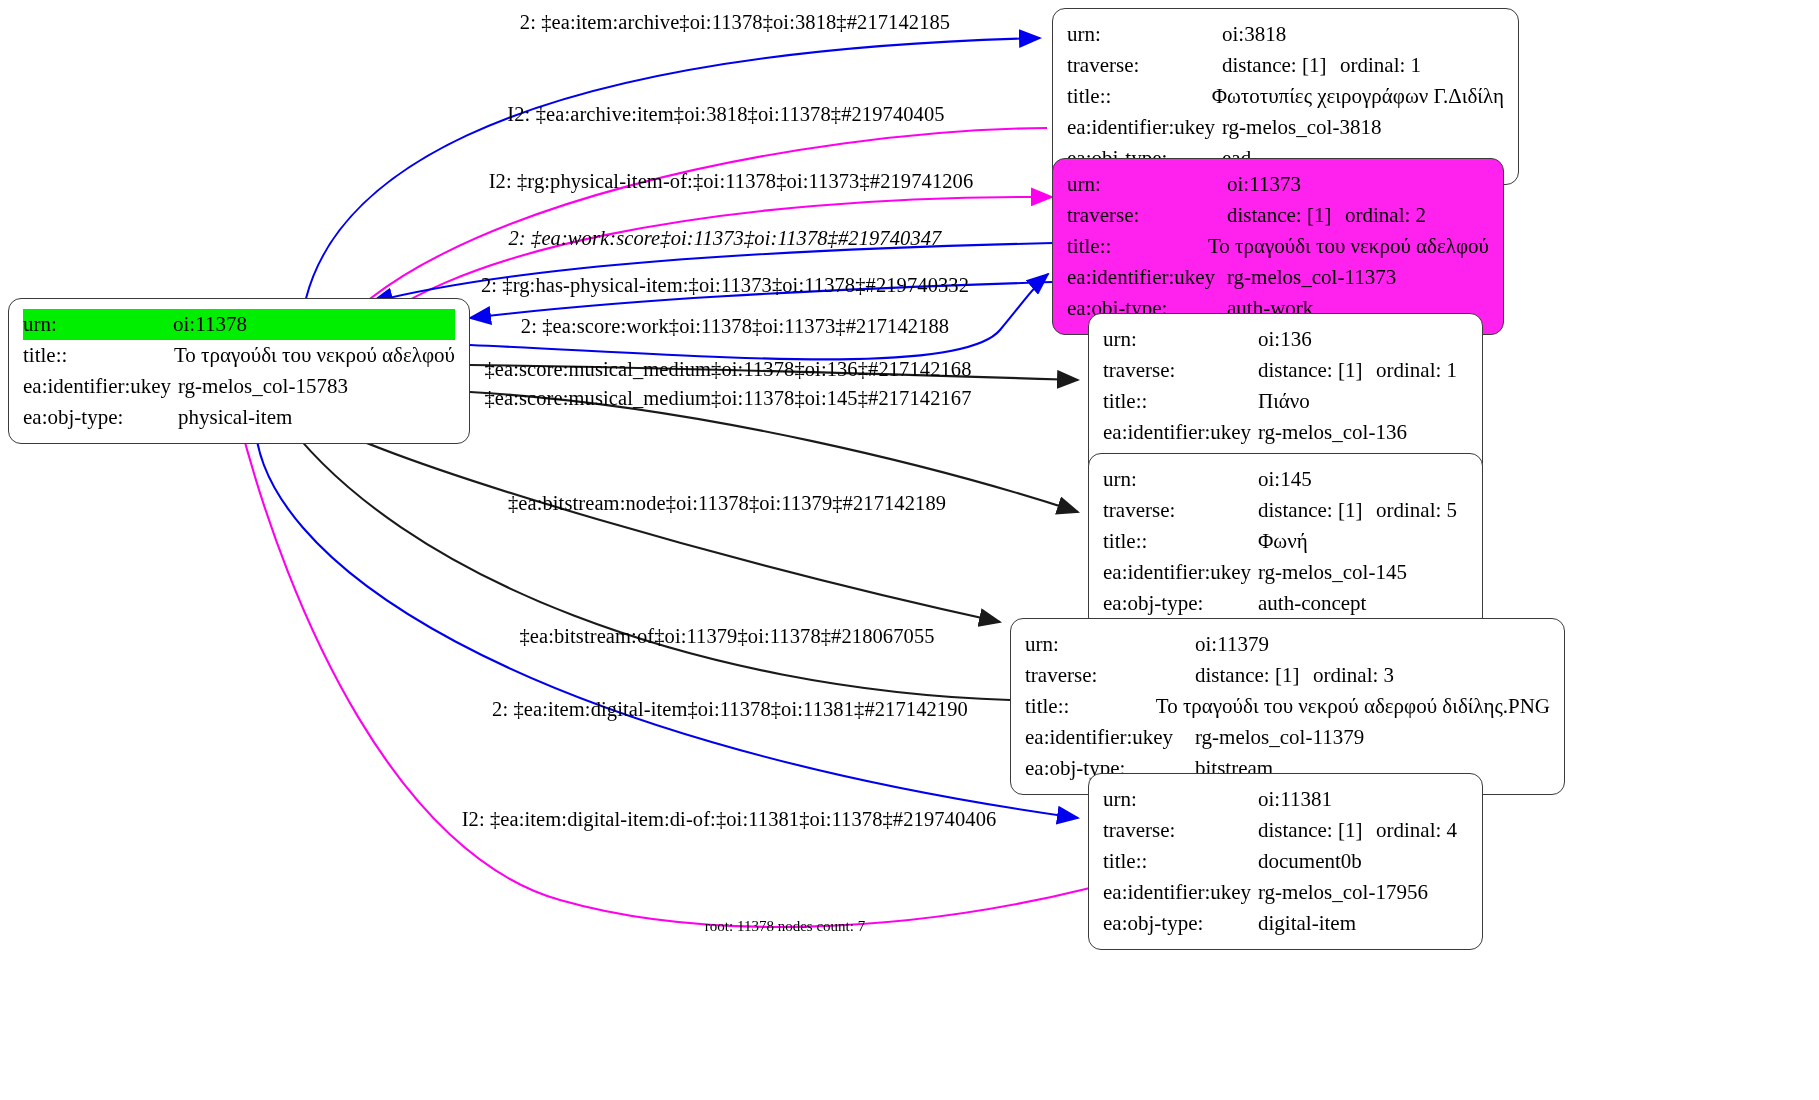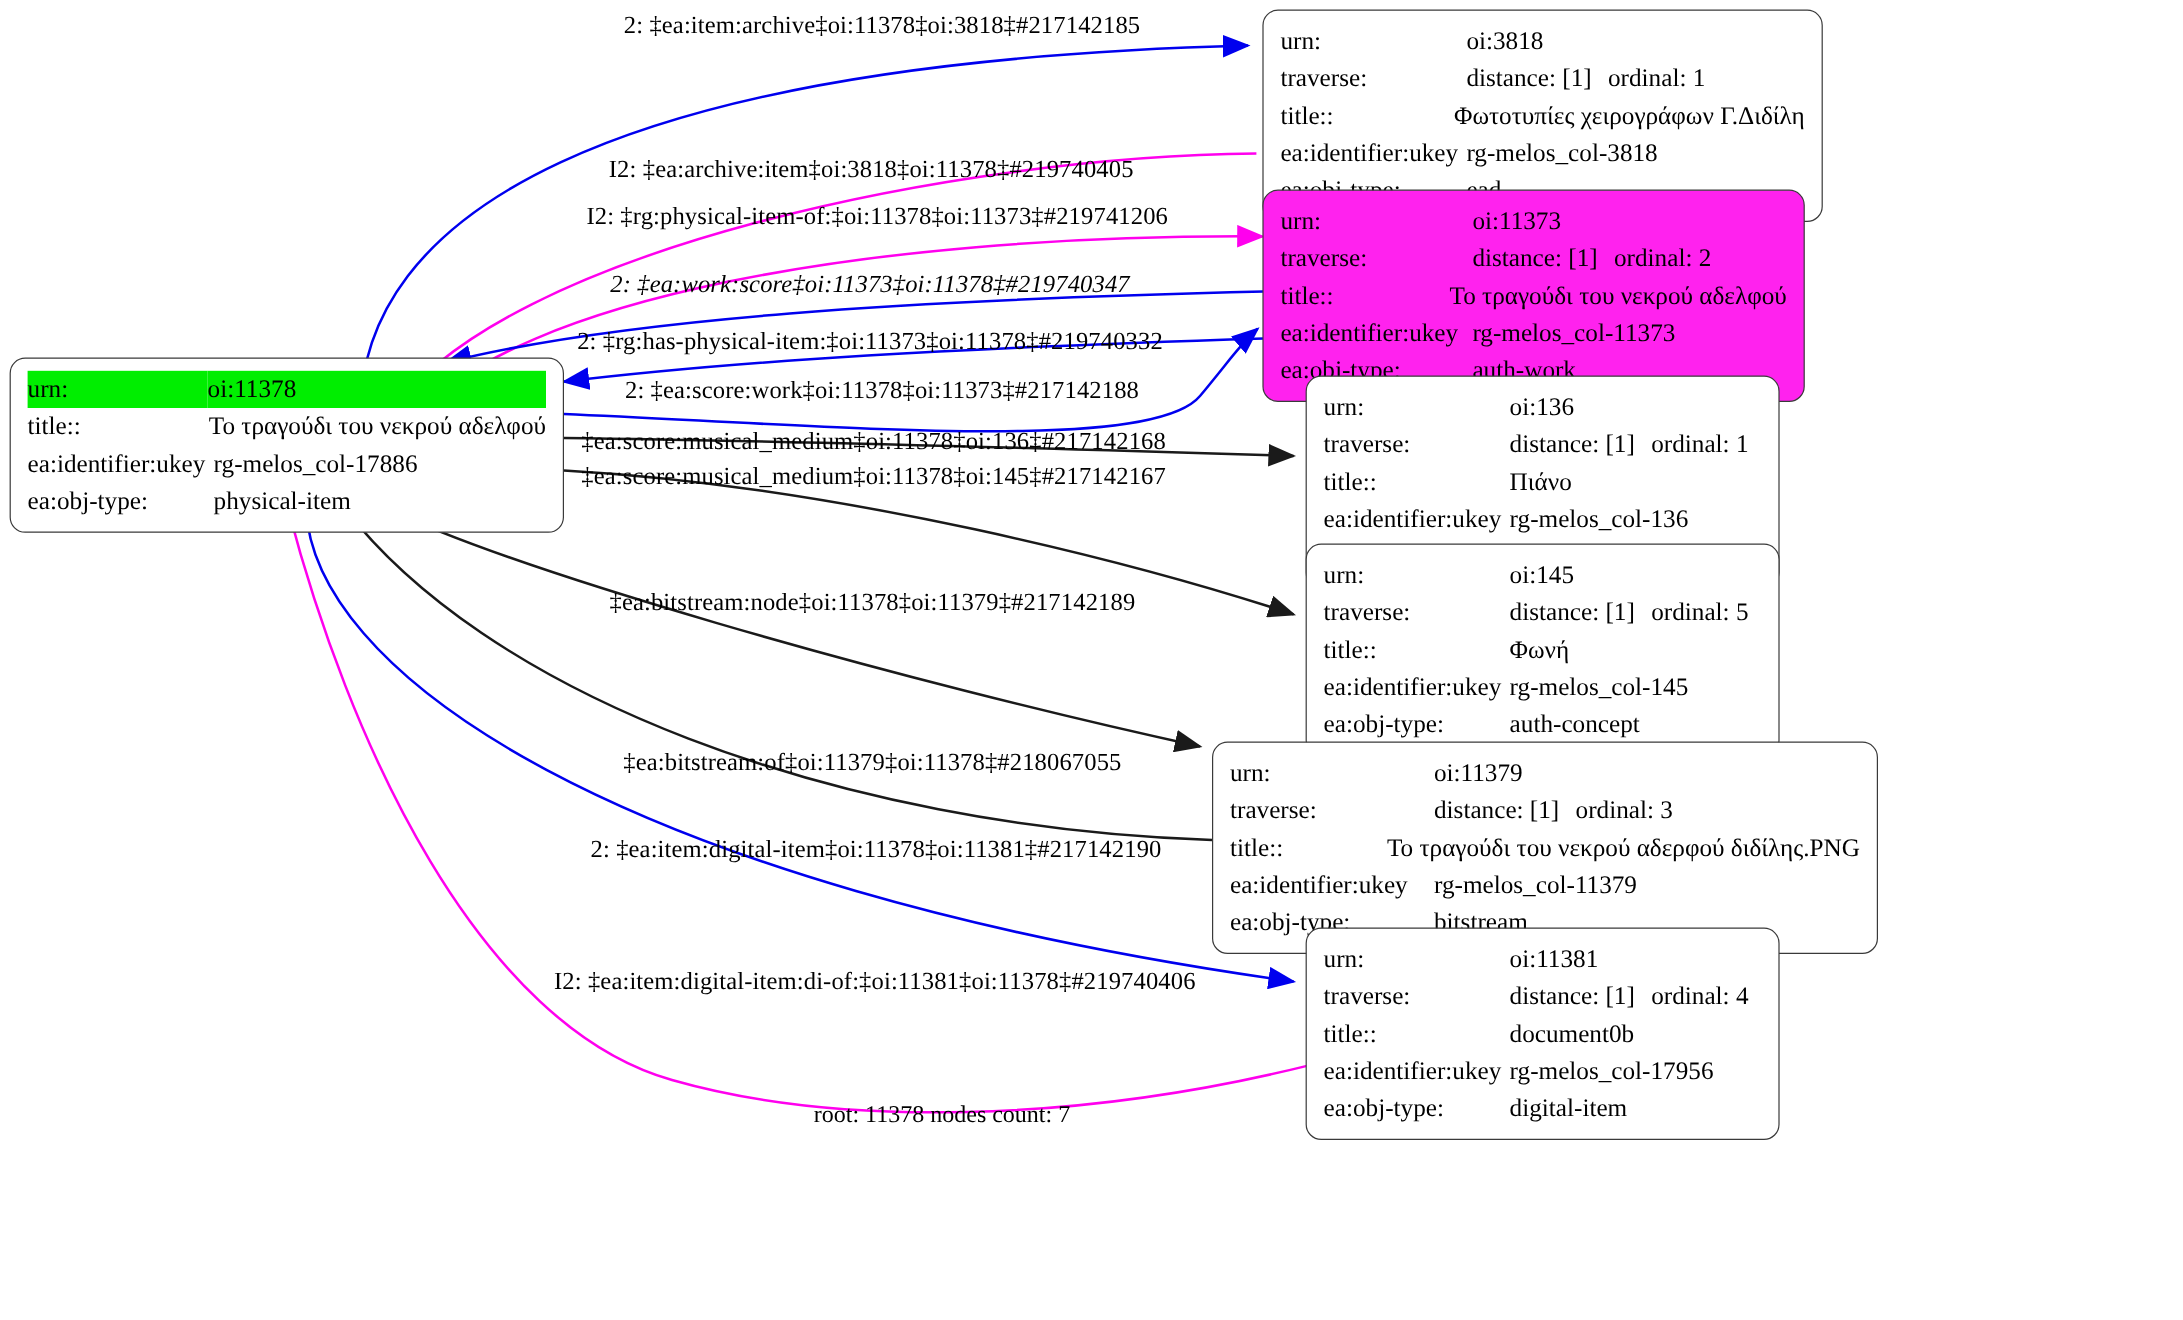--- a/index.html
+++ b/index.html
@@ -13,21 +13,21 @@
         padding:10px 14px 10px 14px;}
   .node.magenta{background:#ff22ee;}
   .row{display:flex;align-items:baseline;white-space:nowrap;line-height:1.48;}
   .k{display:inline-block;font-size:21px;}
   .v{display:inline-block;font-size:21px;}
   .hl{background:#00ee00;}
   .trav .v .d2{display:inline-block;min-width:74px;}
 
   .elabel{position:absolute;font-size:20.5px;white-space:nowrap;
           transform:translate(-50%,-50%);color:#000;letter-spacing:0.1px;}
-  .caption{position:absolute;font-size:20px;white-space:nowrap;
+  .caption{position:absolute;font-size:15px;white-space:nowrap;
            transform:translateX(-50%);}
 </style>
 </head>
 <body>
 
 <div id="stage">
 
   <svg id="edges" viewBox="0 0 1819 1100">
     <defs>
       <marker id="ahBlue" markerWidth="11" markerHeight="9" refX="10" refY="4.5" orient="auto">
@@ -116,21 +116,21 @@
     <div class="row">
       <span class="k hl" style="width:155px">urn:</span>
       <span class="v hl" style="min-width:282px">oi:11378</span>
     </div>
     <div class="row">
       <span class="k" style="width:155px">title::</span>
       <span class="v">Το τραγούδι του νεκρού αδελφού</span>
     </div>
     <div class="row">
       <span class="k" style="width:155px">ea:identifier:ukey</span>
-      <span class="v">rg-melos_col-17886</span>
+      <span class="v">rg-melos_col-15783</span>
     </div>
     <div class="row">
       <span class="k" style="width:155px">ea:obj-type:</span>
       <span class="v">physical-item</span>
     </div>
   </div>
 
   <div class="node" style="left:1088px;top:313px;width:395px;">
     <div class="row">
       <span class="k" style="width:155px">urn:</span>
@@ -217,21 +217,21 @@
       <span class="k" style="width:155px">ea:identifier:ukey</span>
       <span class="v">rg-melos_col-17956</span>
     </div>
     <div class="row">
       <span class="k" style="width:155px">ea:obj-type:</span>
       <span class="v">digital-item</span>
     </div>
   </div>
 
   <div class="elabel" style="left:735px;top:22px;">2: ‡ea:item:archive‡oi:11378‡oi:3818‡#217142185</div>
-  <div class="elabel" style="left:726px;top:114px;margin-top:28px;">I2: ‡ea:archive:item‡oi:3818‡oi:11378‡#219740405</div>
+  <div class="elabel" style="left:726px;top:114px;">I2: ‡ea:archive:item‡oi:3818‡oi:11378‡#219740405</div>
   <div class="elabel" style="left:731px;top:181px;">I2: ‡rg:physical-item-of:‡oi:11378‡oi:11373‡#219741206</div>
   <div class="elabel" style="left:725px;top:238px;font-style:italic;">2: ‡ea:work:score‡oi:11373‡oi:11378‡#219740347</div>
   <div class="elabel" style="left:725px;top:285px;">2: ‡rg:has-physical-item:‡oi:11373‡oi:11378‡#219740332</div>
   <div class="elabel" style="left:735px;top:326px;">2: ‡ea:score:work‡oi:11378‡oi:11373‡#217142188</div>
   <div class="elabel" style="left:728px;top:369px;">‡ea:score:musical_medium‡oi:11378‡oi:136‡#217142168</div>
   <div class="elabel" style="left:728px;top:398px;">‡ea:score:musical_medium‡oi:11378‡oi:145‡#217142167</div>
   <div class="elabel" style="left:727px;top:503px;">‡ea:bitstream:node‡oi:11378‡oi:11379‡#217142189</div>
   <div class="elabel" style="left:727px;top:636px;text-align:center;">‡ea:bitstream:of‡oi:11379‡oi:11378‡#218067055</div>
   <div class="elabel" style="left:730px;top:709px;">2: ‡ea:item:digital-item‡oi:11378‡oi:11381‡#217142190</div>
   <div class="elabel" style="left:729px;top:819px;">I2: ‡ea:item:digital-item:di-of:‡oi:11381‡oi:11378‡#219740406</div>

